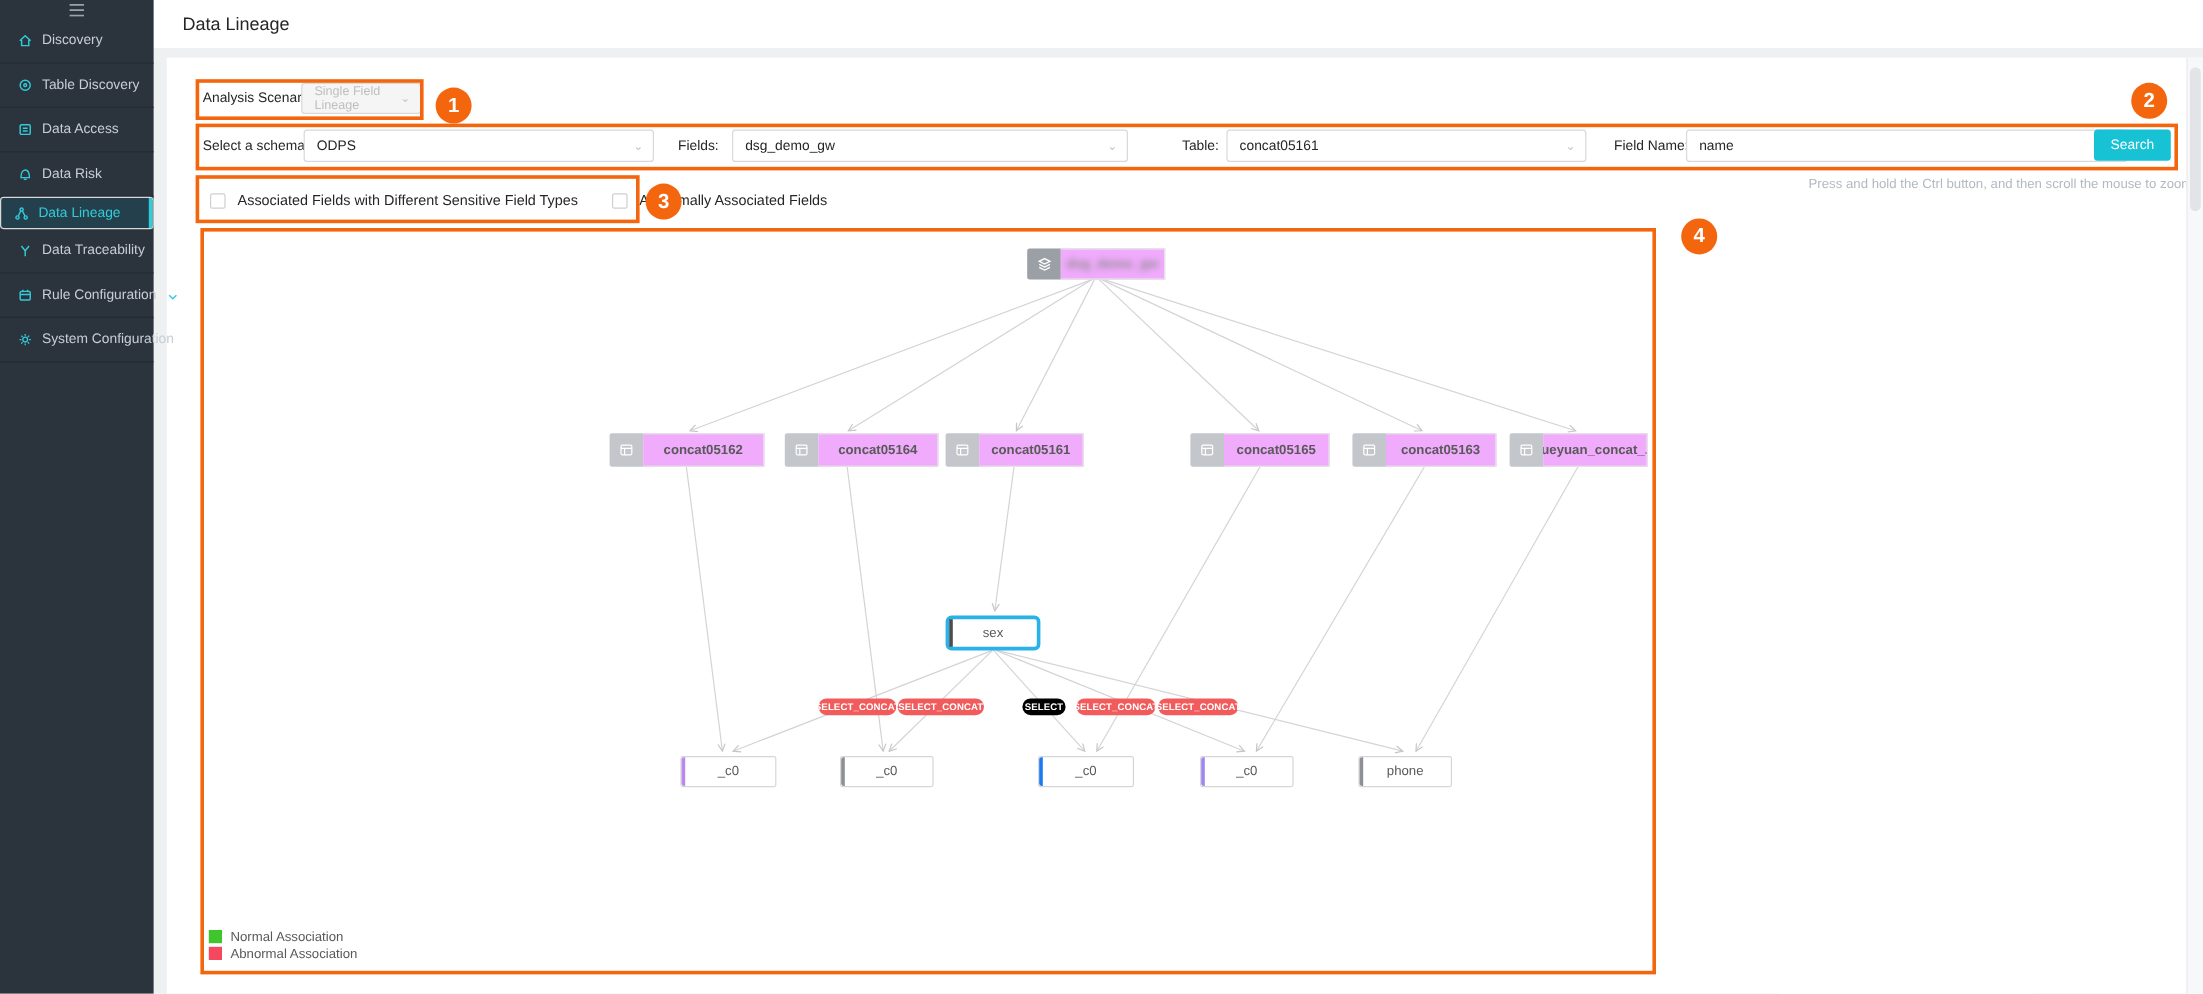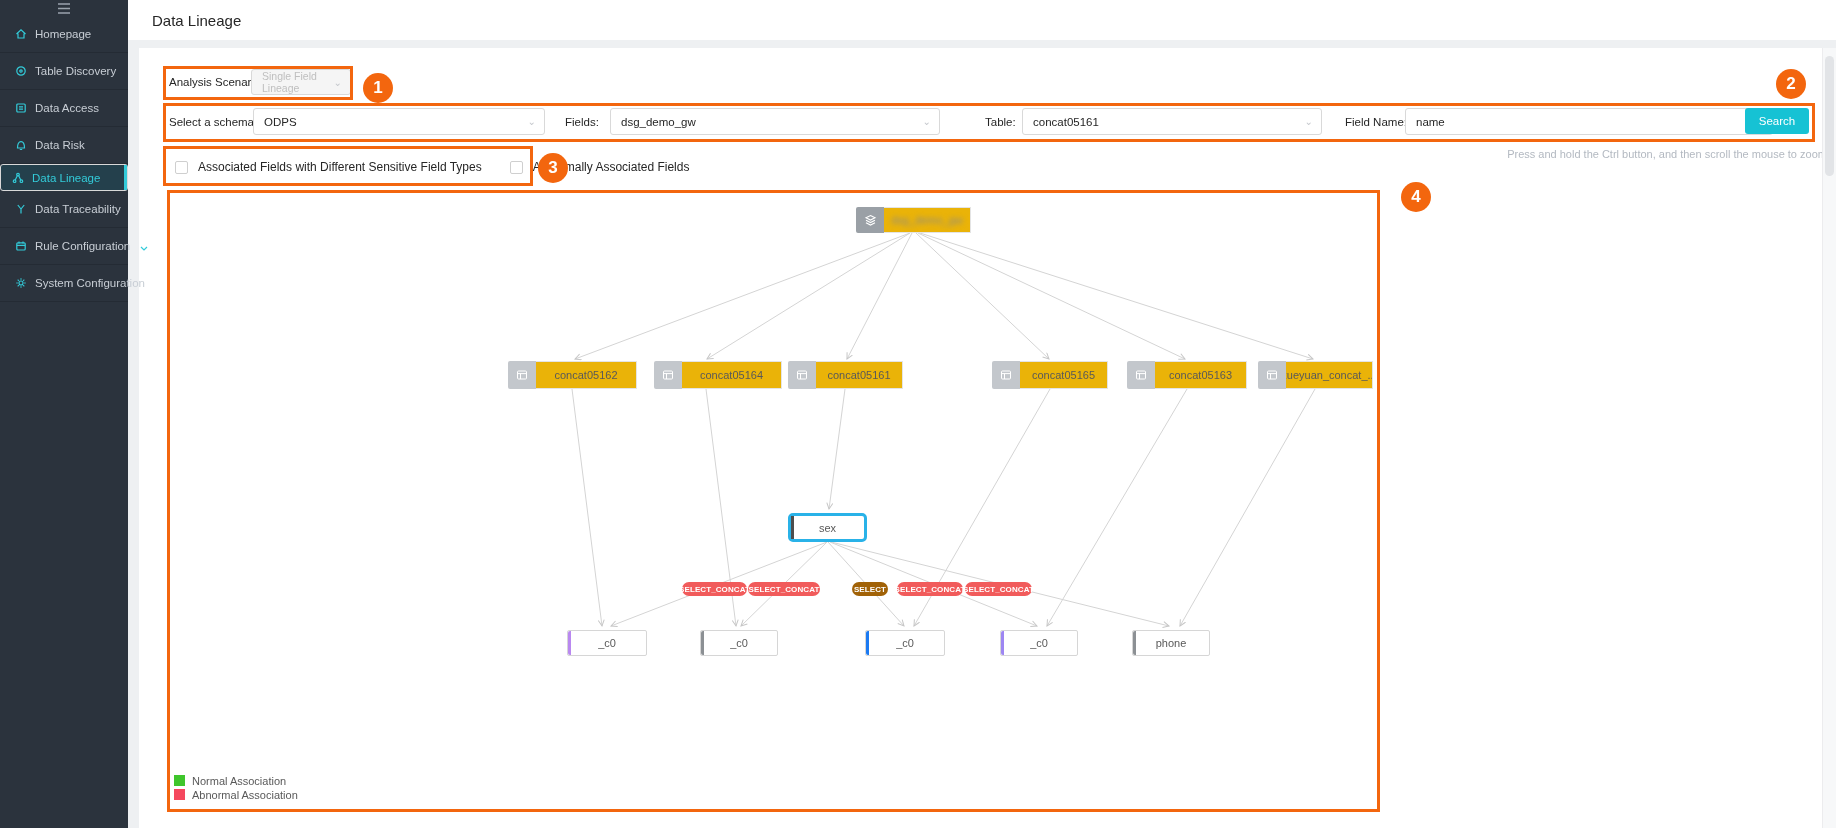--- a/index.html
+++ b/index.html
@@ -64,23 +64,23 @@
   .c3 { left:399px; top:105px; } .c4 { left:1262px; top:134px; }
 
   
   .graph { position:absolute; left:28px; top:142px; width:1213px; height:622px;
     border:3px solid #f3660e; background:#fff; }
   .edges { position:absolute; left:0; top:0; width:1213px; height:622px; }
 
   .gnode { position:absolute; display:flex; height:28px; }
   .gnode .nic { width:28px; height:100%; background:#c3c7cc; display:flex; align-items:center;
     justify-content:center; border-radius:2px 0 0 2px; }
-  .gnode .nlabel { height:100%; background:#eab308; border:1px solid #e4e4e4; border-left:none;
+  .gnode .nlabel { height:100%; background:#f0abfc; border:1px solid #e4e4e4; border-left:none;
     display:flex; align-items:center; justify-content:center; font-size:11px; color:#595959;
-    white-space:nowrap; overflow:hidden; }
+    white-space:nowrap; overflow:hidden;font-weight:bold; }
   .root .nic { background:#9aa0a6; }
   .blurred { filter:blur(2.5px); color:#8a8a8a; }
 
   .fnode { position:absolute; height:26px; background:#fff; border:1px solid #d6d6d6; border-radius:2px;
     display:flex; align-items:center; justify-content:center; font-size:11px; color:#595959; }
   .fnode .stripe { position:absolute; left:0; top:0; bottom:0; width:3px; border-radius:2px 0 0 2px; }
 
   .focus-node { position:absolute; left:618px; top:320px; width:79px; height:29px;
     border:3px solid #29b2e8; border-radius:5px; background:#fff;
     display:flex; align-items:center; justify-content:center; font-size:11px; color:#595959; }
@@ -108,21 +108,21 @@
       <path d="M1 1 H13 M1 5.5 H13 M1 10 H13" stroke="#9aa3ad" stroke-width="1.4"></path>
     </svg>
   </div>
 
   <div class="s-item">
     <span class="s-ic">
       <svg width="12" height="12" viewBox="0 0 12 12" fill="none" stroke="#33cbd9" stroke-width="1.2">
         <path d="M1.5 6 L6 1.8 L10.5 6 M3 5.4 V10 H9 V5.4"></path>
         </svg>
       </span>
-    <span class="s-label">Homepage</span>
+    <span class="s-label">Discovery</span>
   </div>
   <div class="s-item">
     <span class="s-ic">
       <svg width="12" height="12" viewBox="0 0 12 12" fill="none" stroke="#33cbd9" stroke-width="1.2">
         <circle cx="6" cy="6" r="4.2"></circle>
           <circle cx="6" cy="6" r="1.2"></circle>
         </svg>
       </span>
     <span class="s-label">Table Discovery</span>
   </div>
@@ -323,21 +323,21 @@
       <span class="nlabel" style="width:87px;">xueyuan_concat_...</span>
     </div>
 
     <div class="focus-node">
       <span class="stripe"></span>
       <span>sex</span>
     </div>
 
     <div class="pill" style="left: 512px; top: 389px; width: 65px; background-color: rgb(241, 91, 91);">SELECT_CONCAT</div>
     <div class="pill" style="left: 578px; top: 389px; width: 72px; background-color: rgb(241, 91, 91);">SELECT_CONCAT</div>
-    <div class="pill" style="left: 682px; top: 389px; width: 36px; background-color: #a16207;">SELECT</div>
+    <div class="pill" style="left: 682px; top: 389px; width: 36px; background-color: #000000;">SELECT</div>
     <div class="pill" style="left: 727px; top: 389px; width: 66px; background-color: rgb(241, 91, 91);">SELECT_CONCAT</div>
     <div class="pill" style="left: 795px; top: 389px; width: 67px; background-color: rgb(241, 91, 91);">SELECT_CONCAT</div>
 
     <div class="fnode" style="left:397px; top:437px; width:80px;">
       <span class="stripe" style="background-color: rgb(185, 136, 240);"></span>
       <span>_c0</span>
       </div>
     <div class="fnode" style="left:530px; top:437px; width:78px;">
       <span class="stripe" style="background-color: rgb(140, 144, 148);"></span>
       <span>_c0</span>

